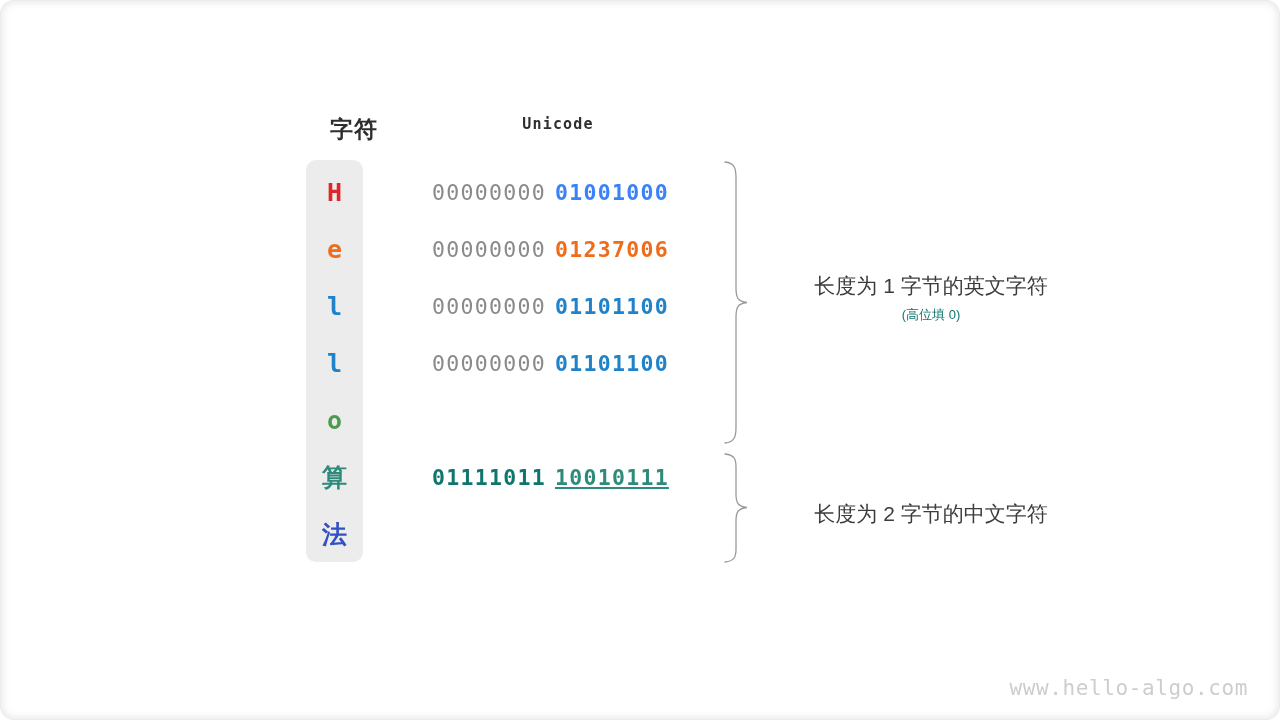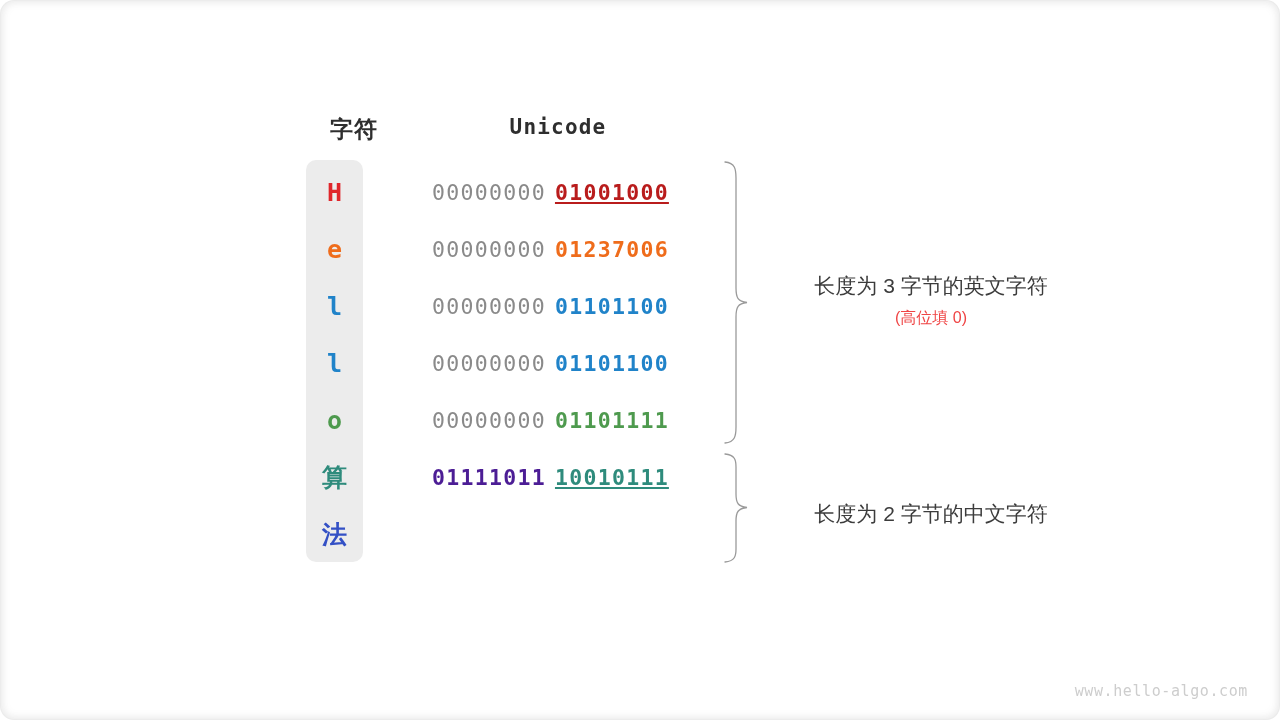--- a/index.html
+++ b/index.html
@@ -47,21 +47,21 @@
     font-size: 23px;
     letter-spacing: 1px;
     margin-left: 20px;
   }
   #head-unicode {
     left: 432px;
     top: 115px;
     width: 252px;
     text-align: center;
     font-family: "DejaVu Sans Mono", "Liberation Mono", monospace;
-    font-size: 21px;
+    font-size: 15px;
     letter-spacing: 1.2px;
   }
 
   
   #char-col {
     position: absolute;
     left: 306px;
     top: 160px;
     width: 57px;
     height: 402px;
@@ -118,72 +118,71 @@
   .annot {
     position: absolute;
     color: #3c3c3c;
     font-size: 21px;
     line-height: 1.72;
     text-align: center;
     white-space: nowrap;
   }
   .annot .sub {
     display: block;
-    color: #ef4444;
-    font-size: 16px;
+    color: #0f766e;
+    font-size: 13px;
   }
   #annot-1 { left: 786px; top: 268px; width: 290px; }
   #annot-2 { left: 786px; top: 496px; width: 290px; }
 
   
   #watermark {
     position: absolute;
     right: 32px;
     bottom: 20px;
     color: #cdcdcd;
     font-family: "DejaVu Sans Mono", "Liberation Mono", monospace;
-    font-size: 15px;
+    font-size: 21px;
     letter-spacing: 0.6px;
   }
 </style>
 </head>
 <body>
 
 <div id="canvas">
 
   <div class="col-head" id="head-char">字符</div>
 
   <div class="col-head" id="head-unicode">Unicode</div>
 
   <div id="char-col"></div>
 
   <div id="rows-host">
       <div class="row" style="top: 164px;">
         <div class="char-cell latin" style="color: rgb(224, 38, 43);">H</div>
-        <div class="bits"><span class="hi plain">00000000</span><span class="gap"> </span><span class="lo" style="color: #b91c1c; text-decoration: underline;">01001000</span></div>
+        <div class="bits"><span class="hi plain">00000000</span><span class="gap"> </span><span class="lo" style="color: #3b82f6;">01001000</span></div>
       </div>
       <div class="row" style="top: 221px;">
         <div class="char-cell latin" style="color: rgb(239, 108, 27);">e</div>
         <div class="bits"><span class="hi plain">00000000</span><span class="gap"> </span><span class="lo" style="color: rgb(239, 108, 27);">01237006</span></div>
       </div>
       <div class="row" style="top: 278px;">
         <div class="char-cell latin" style="color: rgb(32, 131, 201);">l</div>
         <div class="bits"><span class="hi plain">00000000</span><span class="gap"> </span><span class="lo" style="color: rgb(32, 131, 201);">01101100</span></div>
       </div>
       <div class="row" style="top: 335px;">
         <div class="char-cell latin" style="color: rgb(32, 131, 201);">l</div>
         <div class="bits"><span class="hi plain">00000000</span><span class="gap"> </span><span class="lo" style="color: rgb(32, 131, 201);">01101100</span></div>
       </div>
       <div class="row" style="top: 392px;">
         <div class="char-cell latin" style="color: rgb(78, 154, 78);">o</div>
-        <div class="bits"><span class="hi plain">00000000</span><span class="gap"> </span><span class="lo" style="color: rgb(78, 154, 78);">01101111</span></div>
       </div>
       <div class="row" style="top: 449px;">
         <div class="char-cell cjk" style="color: rgb(46, 139, 124);">算</div>
-        <div class="bits"><span class="hi" style="color: #4c1d95;">01111011</span><span class="gap"> </span><span class="lo" style="color: rgb(46, 139, 124); text-decoration: underline;">10010111</span></div>
+        <div class="bits"><span class="hi" style="color: #0f766e;">01111011</span><span class="gap"> </span><span class="lo" style="color: rgb(46, 139, 124); text-decoration: underline;">10010111</span></div>
       </div>
       <div class="row" style="top: 506px;">
         <div class="char-cell cjk" style="color: rgb(51, 80, 197);">法</div>
       </div>
     </div>
 
   <div class="brace" id="brace-1" style="left:722px; top:160px;">
     <svg width="28" height="285" viewBox="0 0 28 285" fill="none">
       <path d="M3 2 C 13 3, 14 9, 14 18 L 14 128 C 14 138, 16 141.5, 25 142.5
                C 16 143.5, 14 147, 14 157 L 14 267 C 14 276, 13 282, 3 283" stroke="#9a9a9a" stroke-width="1.3" fill="none" stroke-linecap="round"></path>
@@ -191,21 +190,21 @@
   </div>
 
   <div class="brace" id="brace-2" style="left:722px; top:452px;">
     <svg width="28" height="112" viewBox="0 0 28 112" fill="none">
       <path d="M3 2 C 13 3, 14 8, 14 15 L 14 42 C 14 51, 16 54.5, 25 55.5
                C 16 56.5, 14 60, 14 69 L 14 97 C 14 104, 13 109, 3 110" stroke="#9a9a9a" stroke-width="1.3" fill="none" stroke-linecap="round"></path>
     </svg>
   </div>
 
   <div class="annot" id="annot-1">
-    <span>长度为 3 字节的英文字符</span>
+    <span>长度为 1 字节的英文字符</span>
     <span class="sub">(高位填 0)</span>
   </div>
 
   <div class="annot" id="annot-2">
     <span>长度为 2 字节的中文字符</span>
   </div>
 
   <div id="watermark">www.hello-algo.com</div>
 
 </div>

